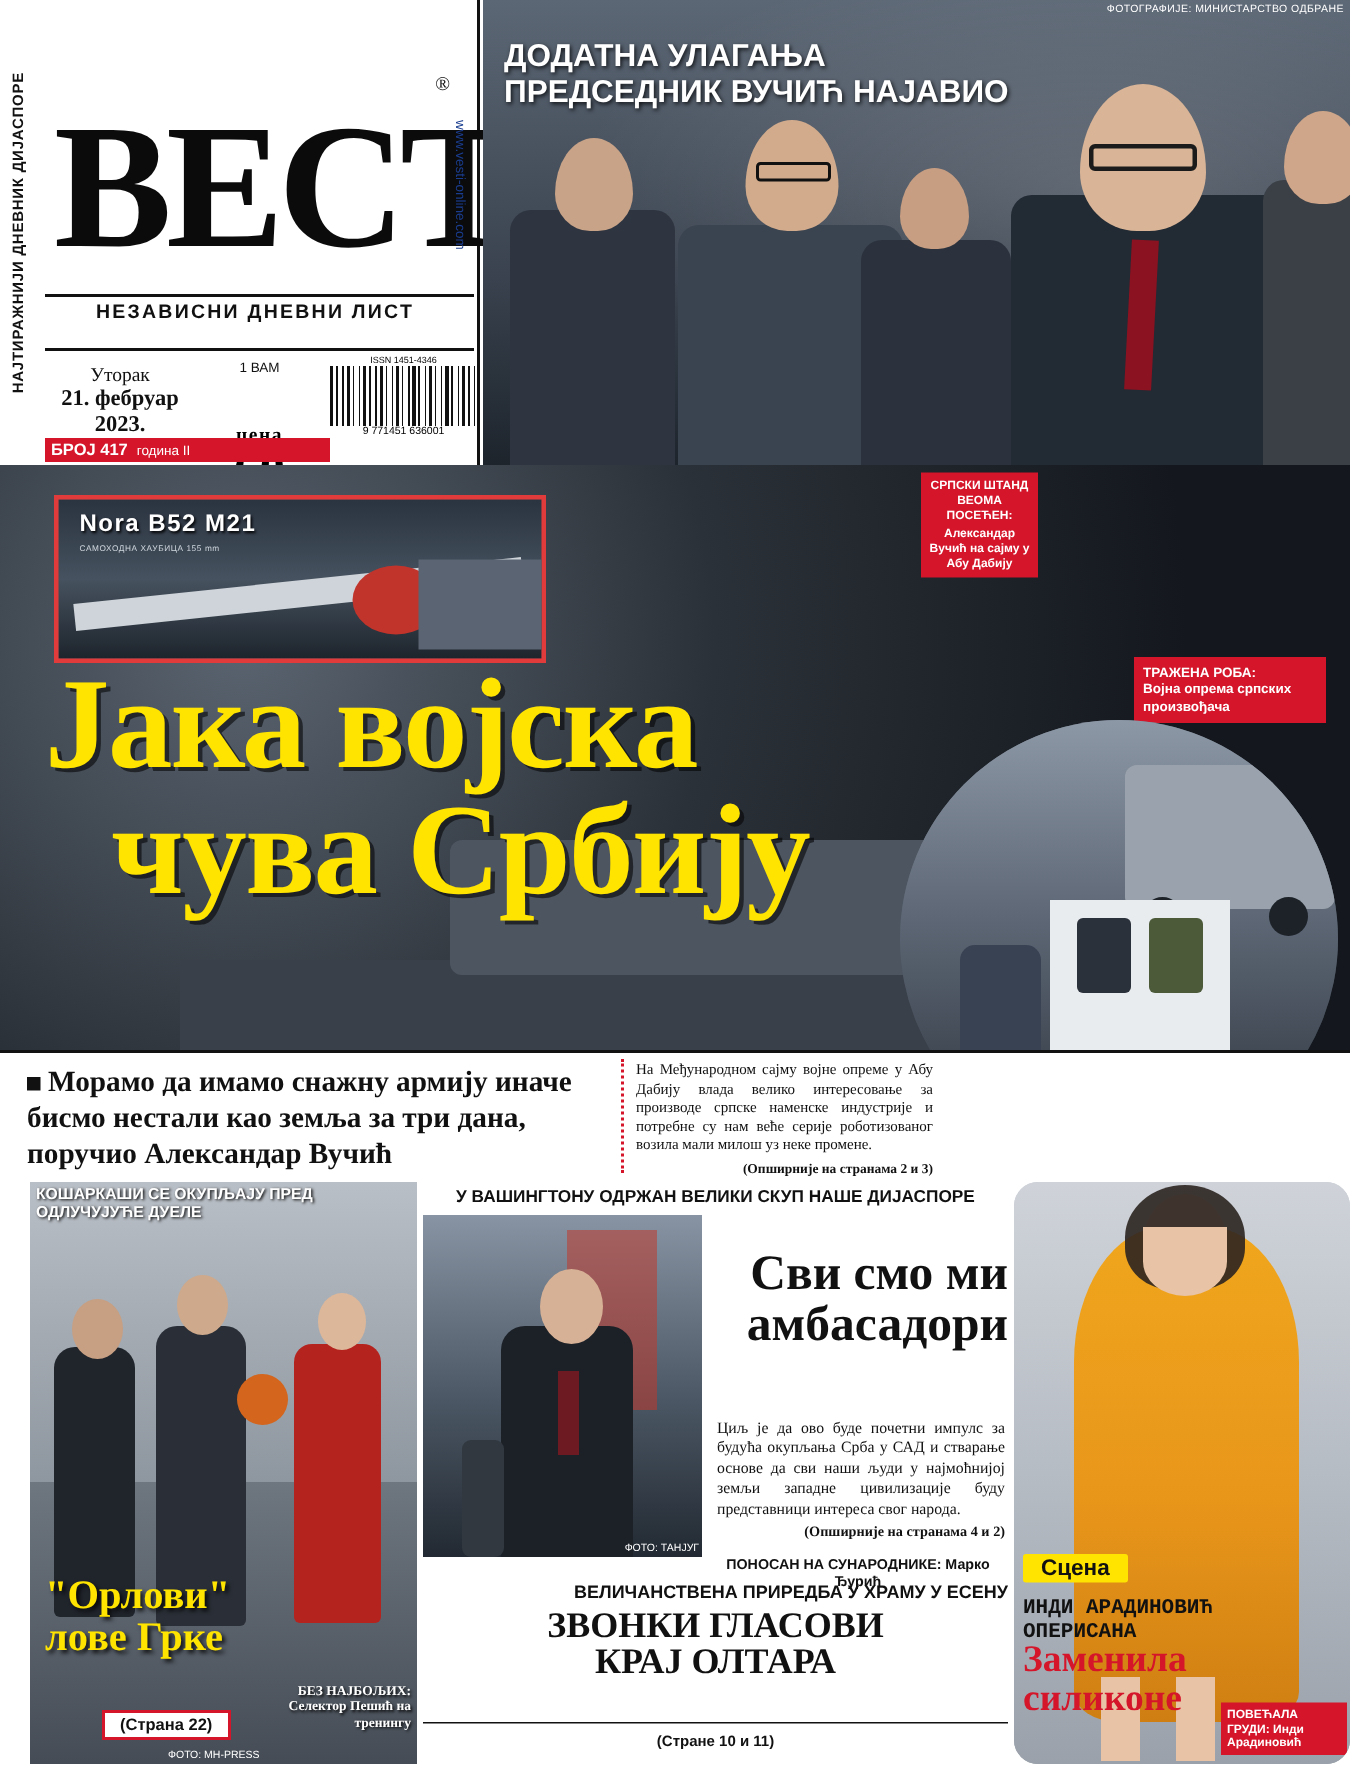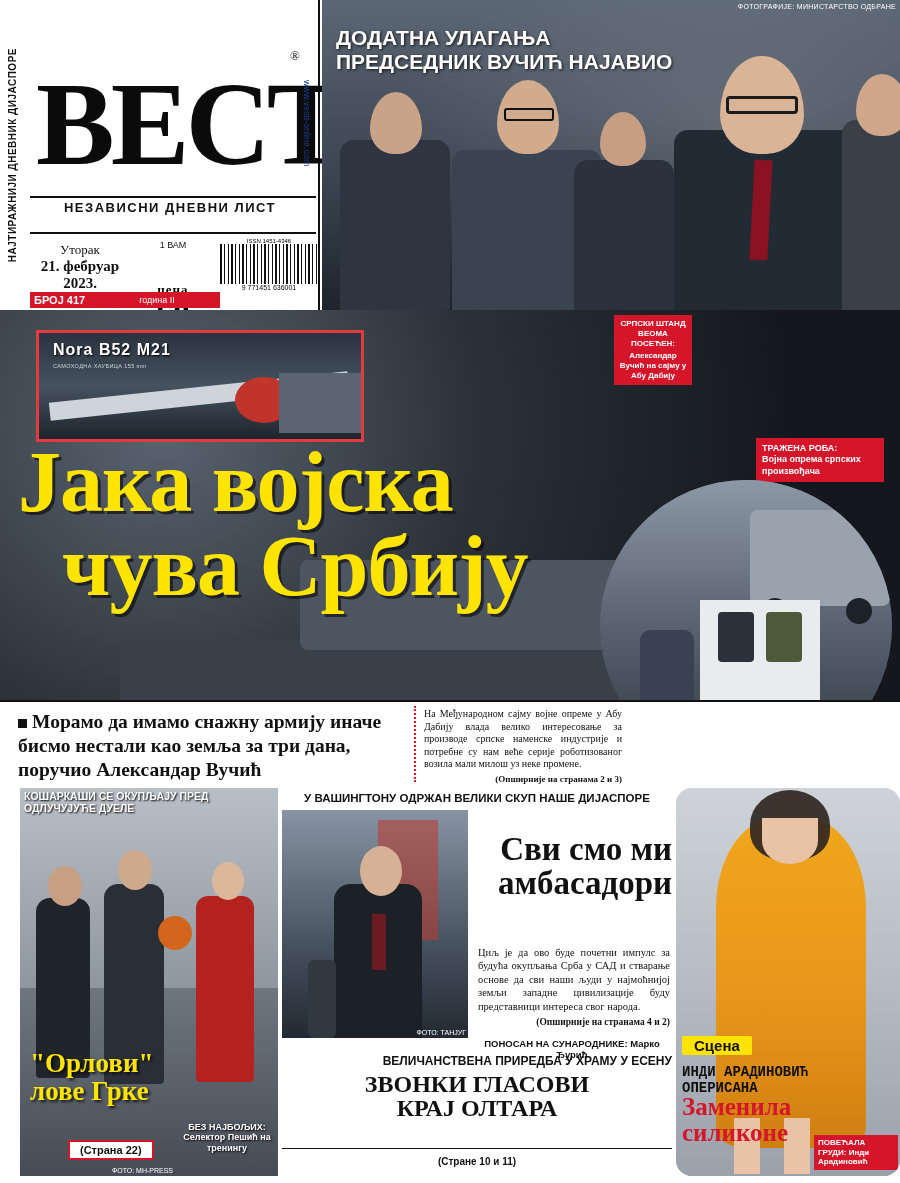--- a/index.html
+++ b/index.html
@@ -67,21 +67,21 @@
   .price-block .num { font-size:34px; font-weight:bold; line-height:.95; }
   .price-block .din { font-size:10px; }
   .barcode { position:absolute; right:0; top:-2px; width:98px; height:54px; }
   .barcode .bars { width:98px; height:40px; background:
      repeating-linear-gradient(90deg,#111 0 2px,#fff 2px 4px,#111 4px 5px,#fff 5px 8px,#111 8px 9px,#fff 9px 11px); }
   .barcode .bcnum { font-size:7px; text-align:center; font-family:"Liberation Sans",sans-serif; }
   .barcode .bctop { font-size:6px; text-align:center; font-family:"Liberation Sans",sans-serif; }
   .issue-bar {
     position:absolute; left:0; top:52px; width:190px; height:16px;
     background:#d4152a; color:#fff; font-family:"Liberation Sans",sans-serif;
-    font-size:11px; font-weight:bold; display:flex; align-items:center; padding-left:4px;gap:48px;
+    font-size:11px; font-weight:bold; display:flex; align-items:center; padding-left:4px;
   }
   .issue-bar .god { font-weight:normal; font-size:9px; margin-left:6px; }
 
   
   .hero-photo {
     position:absolute; left:322px; top:0; width:578px; height:310px;
     background: linear-gradient(160deg,#4a5a6e 0%,#5d6b7c 30%,#26303d 100%);
     overflow:hidden;
   }
   .hero-credit {
@@ -115,21 +115,21 @@
   .nora-label {
     position:absolute; left:14px; top:8px; color:#fff;
     font-family:"Liberation Sans",sans-serif; font-weight:bold; font-size:16px;
     letter-spacing:1px; text-shadow:1px 1px 2px #000;
   }
   .nora-sub {
     position:absolute; left:14px; top:30px; color:#cfd6dd;
     font-family:"Liberation Sans",sans-serif; font-size:5.5px; letter-spacing:.4px;
   }
   .headline-main {
-    position:absolute; left:18px; top:130px; width:600px;
+    position:absolute; left:30px; top:130px; width:600px;
     color:#ffe400; font-family:"Liberation Serif", serif; font-weight:bold;
     font-size:86px; line-height:.98; letter-spacing:-1px;
     text-shadow: 3px 3px 0 rgba(0,0,0,.55);
   }
   .headline-main .l2 { display:block; margin-left:44px; }
 
   .cap-red-1 {
     position:absolute; left:614px; top:5px; width:78px;
     background:#d4152a; color:#fff; padding:4px 5px;
     font-family:"Liberation Sans",sans-serif; font-size:8px; line-height:1.25;
@@ -187,22 +187,22 @@
     font-family:"Liberation Serif",serif; font-weight:bold; font-size:27px;
     line-height:1.02; text-shadow:2px 2px 3px rgba(0,0,0,.8); z-index:4;
   }
   .bb-page {
     position:absolute; left:48px; top:352px; border:2px solid #d4152a; background:#fff;
     color:#111; font-family:"Liberation Sans",sans-serif; font-size:11px; font-weight:bold;
     padding:2px 10px; z-index:5;
   }
   .bb-cap {
     position:absolute; right:4px; bottom:22px; width:94px; color:#fff;
-    font-family:Liberation Sans, sans-serif; font-size:9px; line-height:1.2;
-    font-weight:bold; text-align:center; text-shadow:1px 1px 2px #000; z-index:4;
+    font-family:Liberation Serif, serif; font-size:9px; line-height:1.2;
+    font-weight:bold; text-align:right; text-shadow:1px 1px 2px #000; z-index:4;
   }
   .bb-credit {
     position:absolute; left:92px; bottom:2px; color:#fff; font-size:7px;
     font-family:"Liberation Sans",sans-serif; z-index:4;
   }
 
   
   .mid { position:absolute; left:282px; top:0; width:390px; height:388px; background:#fff; }
   .mid-kicker {
     position:absolute; left:0; top:4px; width:390px; text-align:center;

